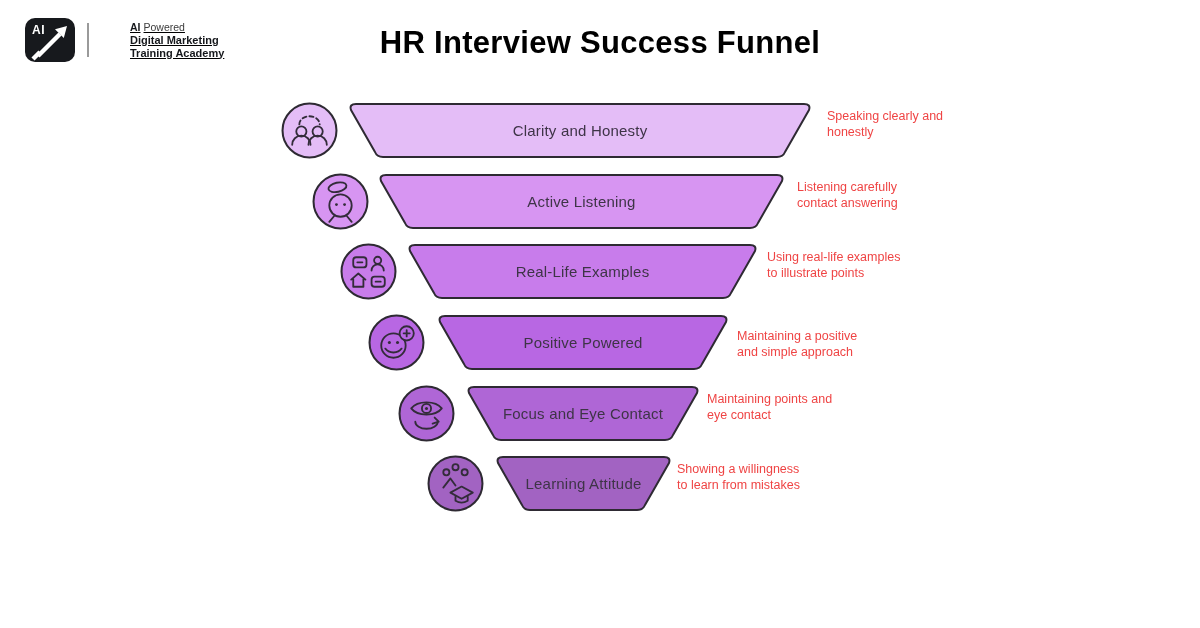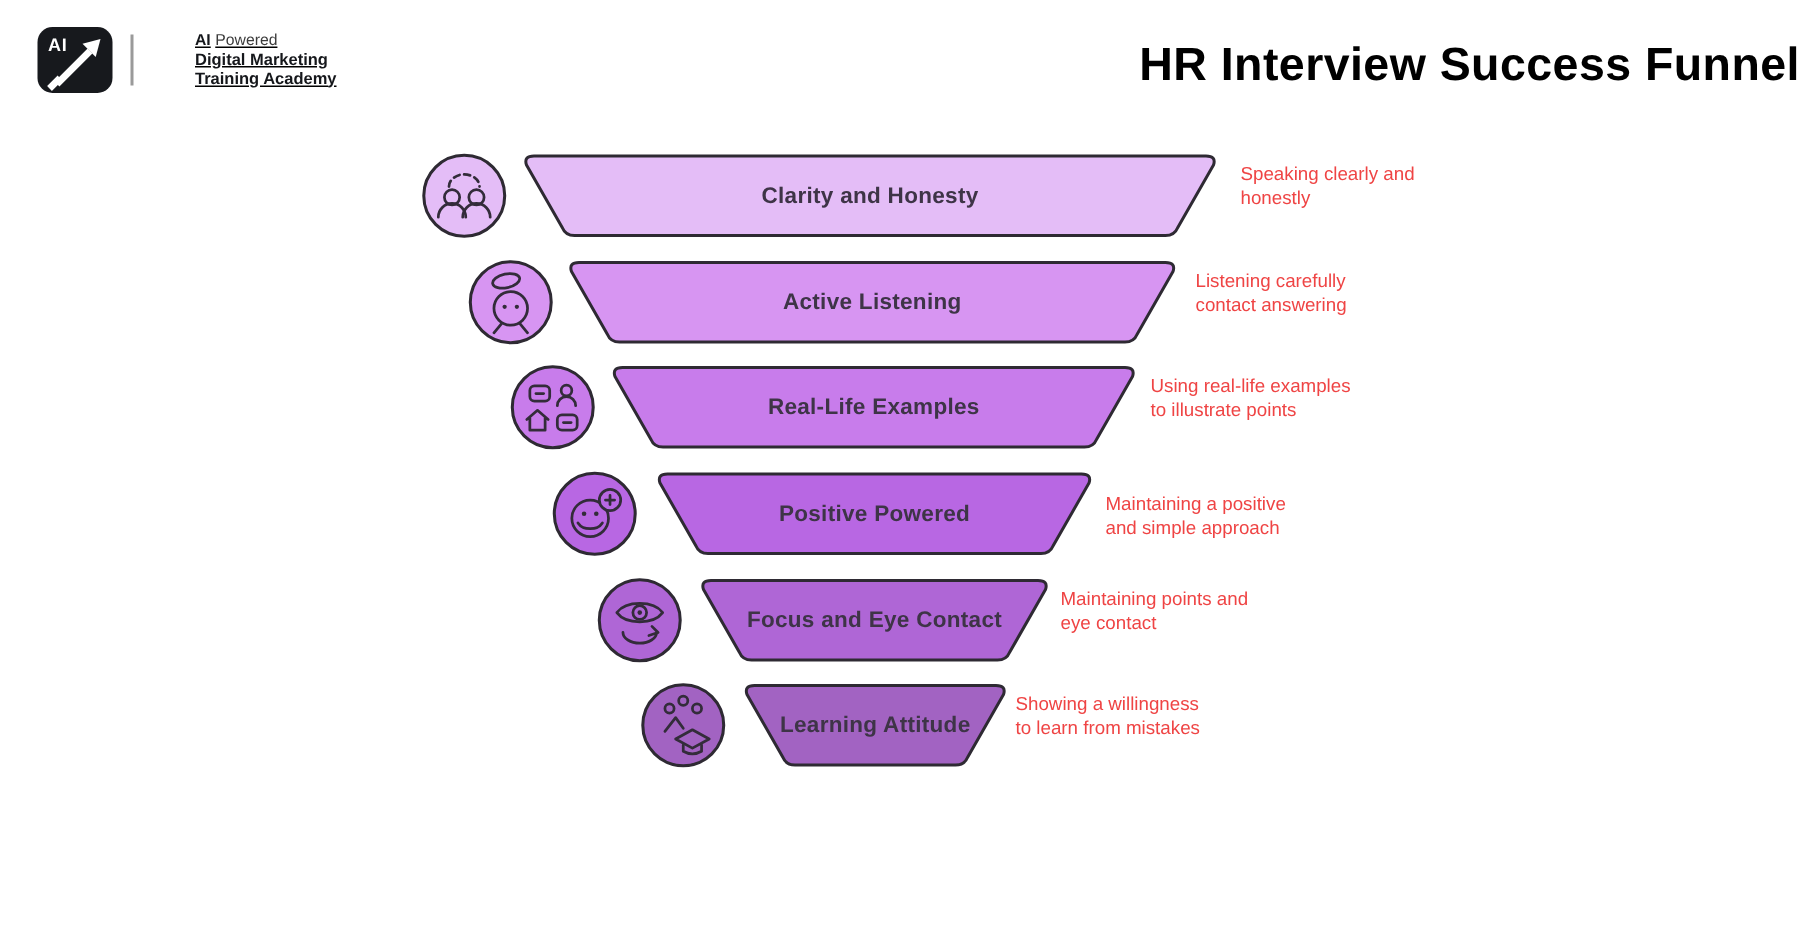--- a/index.html
+++ b/index.html
@@ -12,32 +12,32 @@
   .logo-mark{position:relative;width:50px;height:44px;background:#17191d;border-radius:10px;flex:0 0 auto;}
   .logo-ai{position:absolute;left:7px;top:5px;color:#ffffff;font-size:12px;font-weight:bold;letter-spacing:.5px;}
   .logo-arrow{position:absolute;left:0;top:0;}
   .logo-divider{width:2px;height:34px;background:#9a9a9a;margin:0 9px 0 12px;}
   .logo-text{font-size:10.5px;line-height:13px;color:#15171b;margin-left:32px;}
   .logo-text .l1b{font-weight:bold;}
   .logo-text .l1r{font-weight:normal;color:#3c3c3c;margin-left:3px;}
   .logo-text .l2,.logo-text .l3{font-weight:bold;font-size:11px;}
   
   .title{
-    position:absolute;left:0;right:0;top:25px;text-align:right;
+    position:absolute;left:0;right:0;top:25px;text-align:center;
     font-size:31px;font-weight:800;color:#000000;letter-spacing:.3px;
   }
   
   .row{position:absolute;}
   .badge{position:absolute;}
   .bar{position:absolute;height:55px;}
   .bar svg{position:absolute;left:0;top:0;overflow:visible;}
   .bar-label{
     position:absolute;left:0;top:0;width:100%;height:55px;
     display:flex;align-items:center;justify-content:center;
-    font-size:15px;font-weight:bold;color:#3e3447;letter-spacing:.2px;
+    font-size:15px;font-weight:normal;color:#3e3447;letter-spacing:.2px;
   }
   .desc{
     position:absolute;width:185px;
     font-size:12.5px;line-height:16px;color:#ef4444;white-space:pre-line;
   }
   .glyph{fill:none;stroke:#332c3a;stroke-width:1.8;stroke-linecap:round;stroke-linejoin:round;}
   .glyph-fill{fill:#332c3a;stroke:none;}
 </style>
 </head>
 <body>

